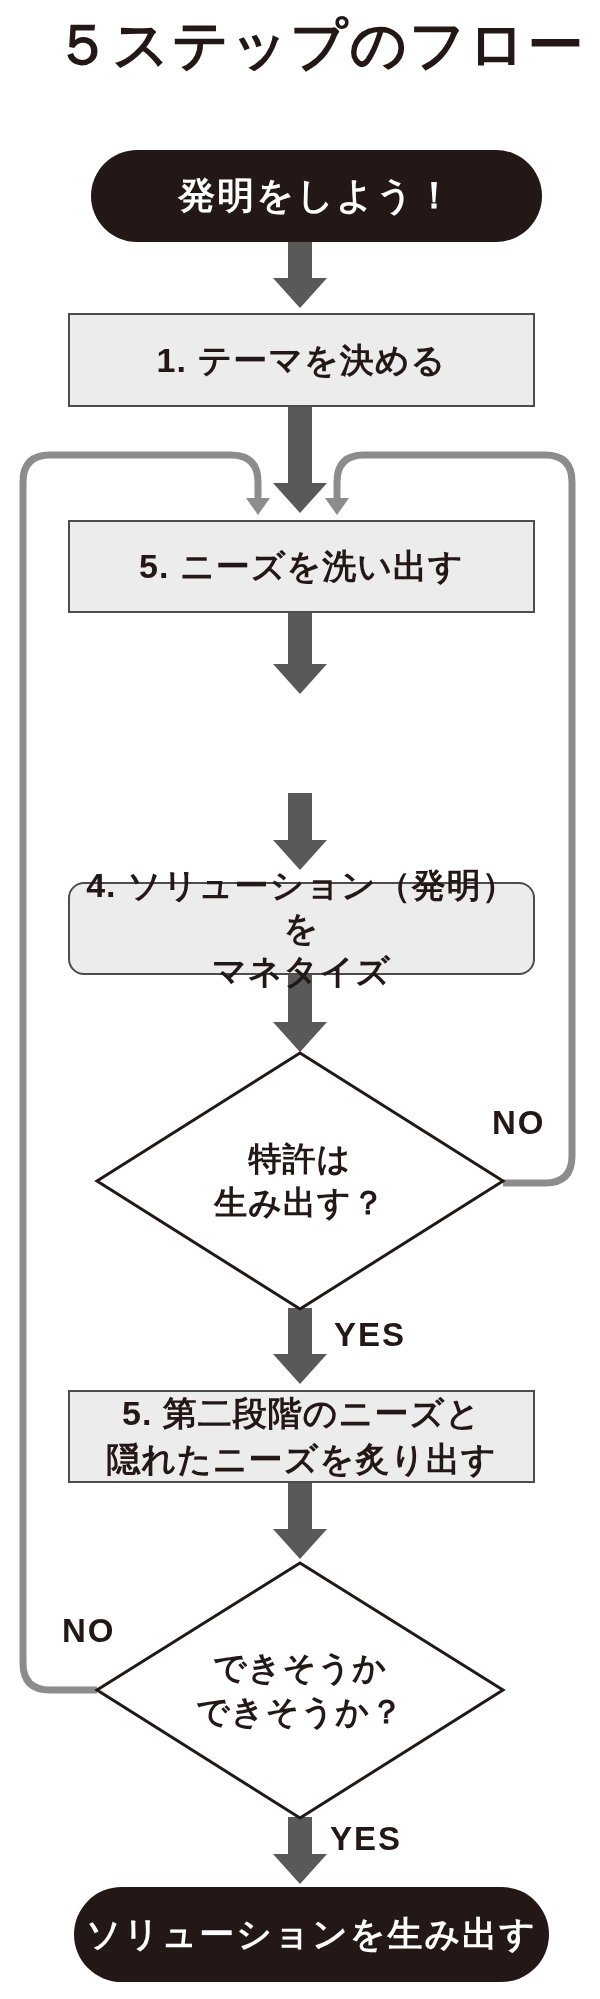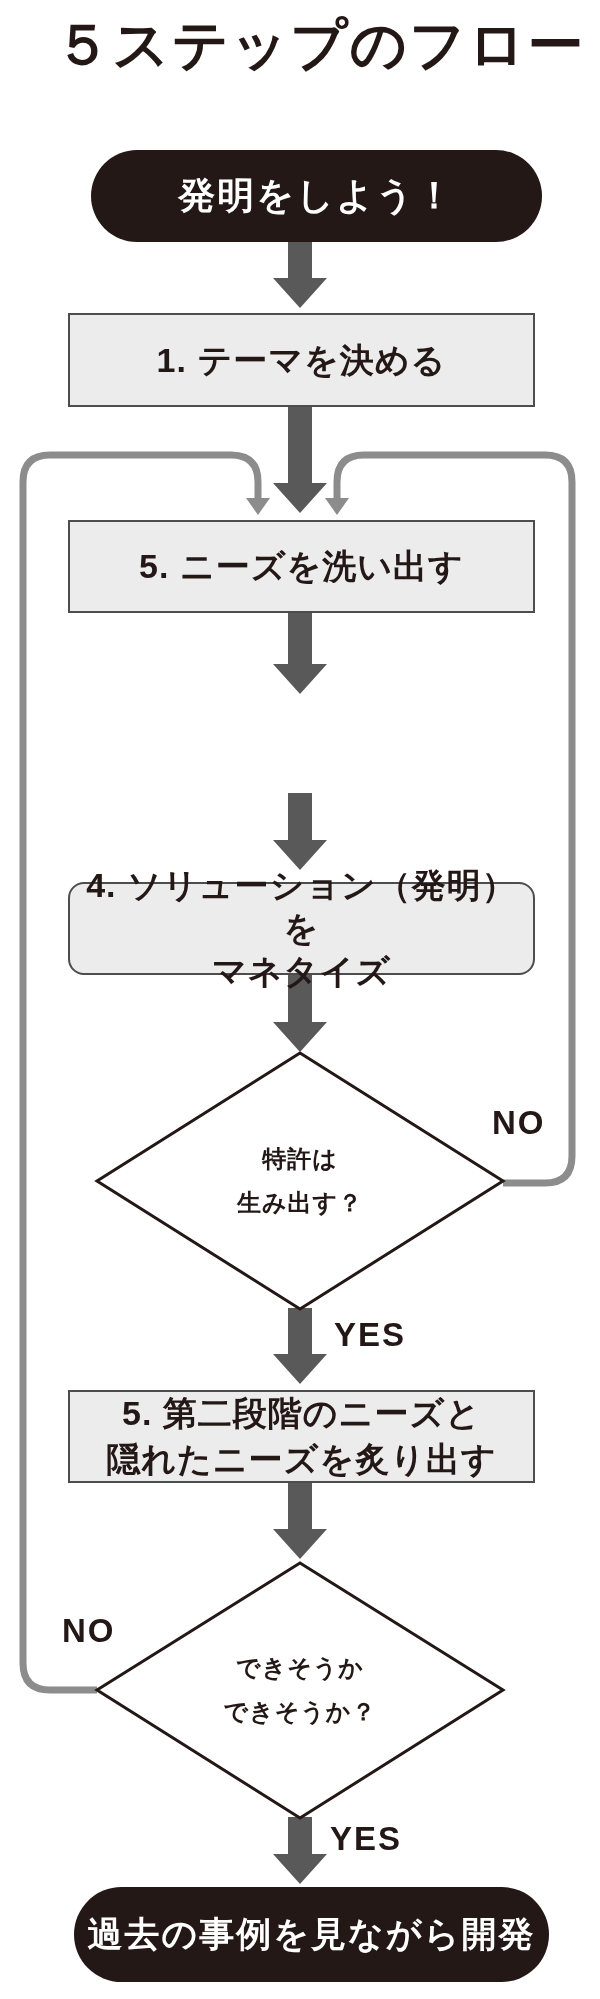--- a/index.html
+++ b/index.html
@@ -31,21 +31,21 @@
   }
   .box1{top:313px;height:90px;}
   .box2{top:520px;height:89px;}
   .box3{top:700px;height:89px;}
   .box4{top:882px;height:89px;border-radius:16px;}
   .box5{top:1390px;height:89px;justify-content:space-between;}
   .box span{display:block;}
 
   .diamond-label{
     position:absolute;left:150px;width:300px;text-align:center;
-    color:#231815;font-size:24px;font-weight:700;line-height:44px;letter-spacing:1px;
+    color:#231815;font-size:33px;font-weight:700;line-height:44px;letter-spacing:1px;
   }
   .diamond-label.d1{top:1137px;}
   .diamond-label.d2{top:1646px;}
   .diamond-label span{display:block;}
 
   .branch-label{
     position:absolute;color:#231815;font-size:33px;font-weight:900;letter-spacing:2px;
   }
   .no1{left:492px;top:1104px;}
   .yes1{left:334px;top:1316px;}
@@ -111,16 +111,16 @@
   </div>
 
   <div class="diamond-label d2">
     <span>できそうか</span>
     <span>できそうか？</span>
   </div>
   <div class="branch-label no2">NO</div>
   <div class="branch-label yes2">YES</div>
 
   <div class="pill end">
-    <span>過去の事例を見ながら開発</span>
+    <span>ソリューションを生み出す</span>
   </div>
 
 </div>
 
 </body></html>

